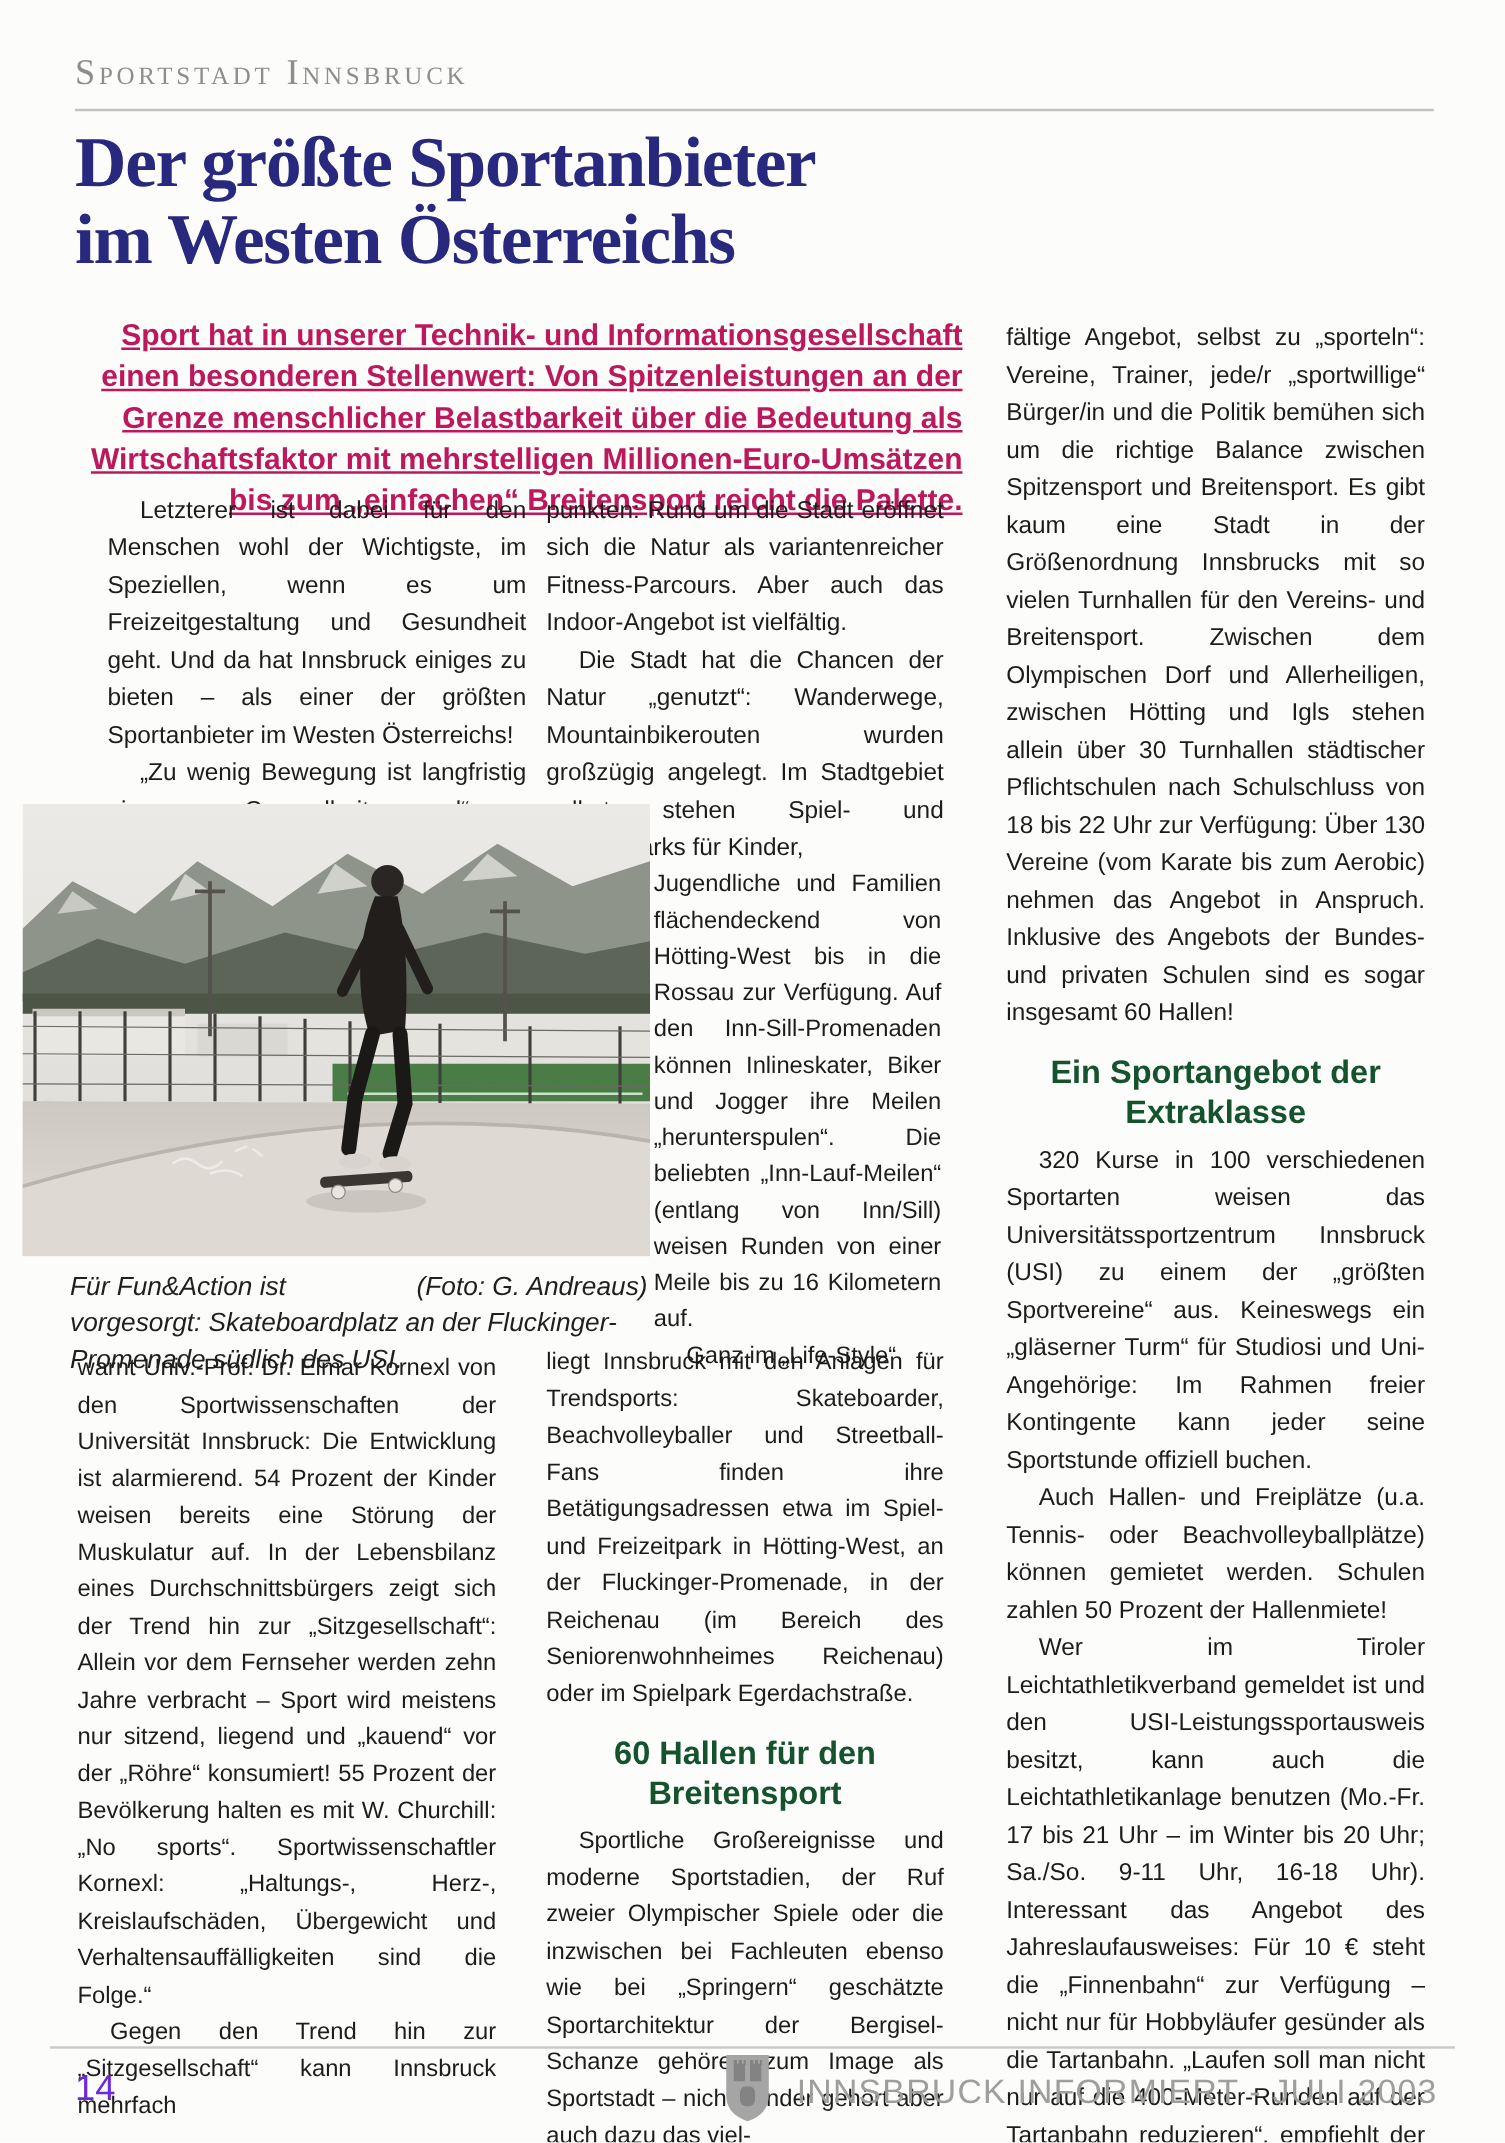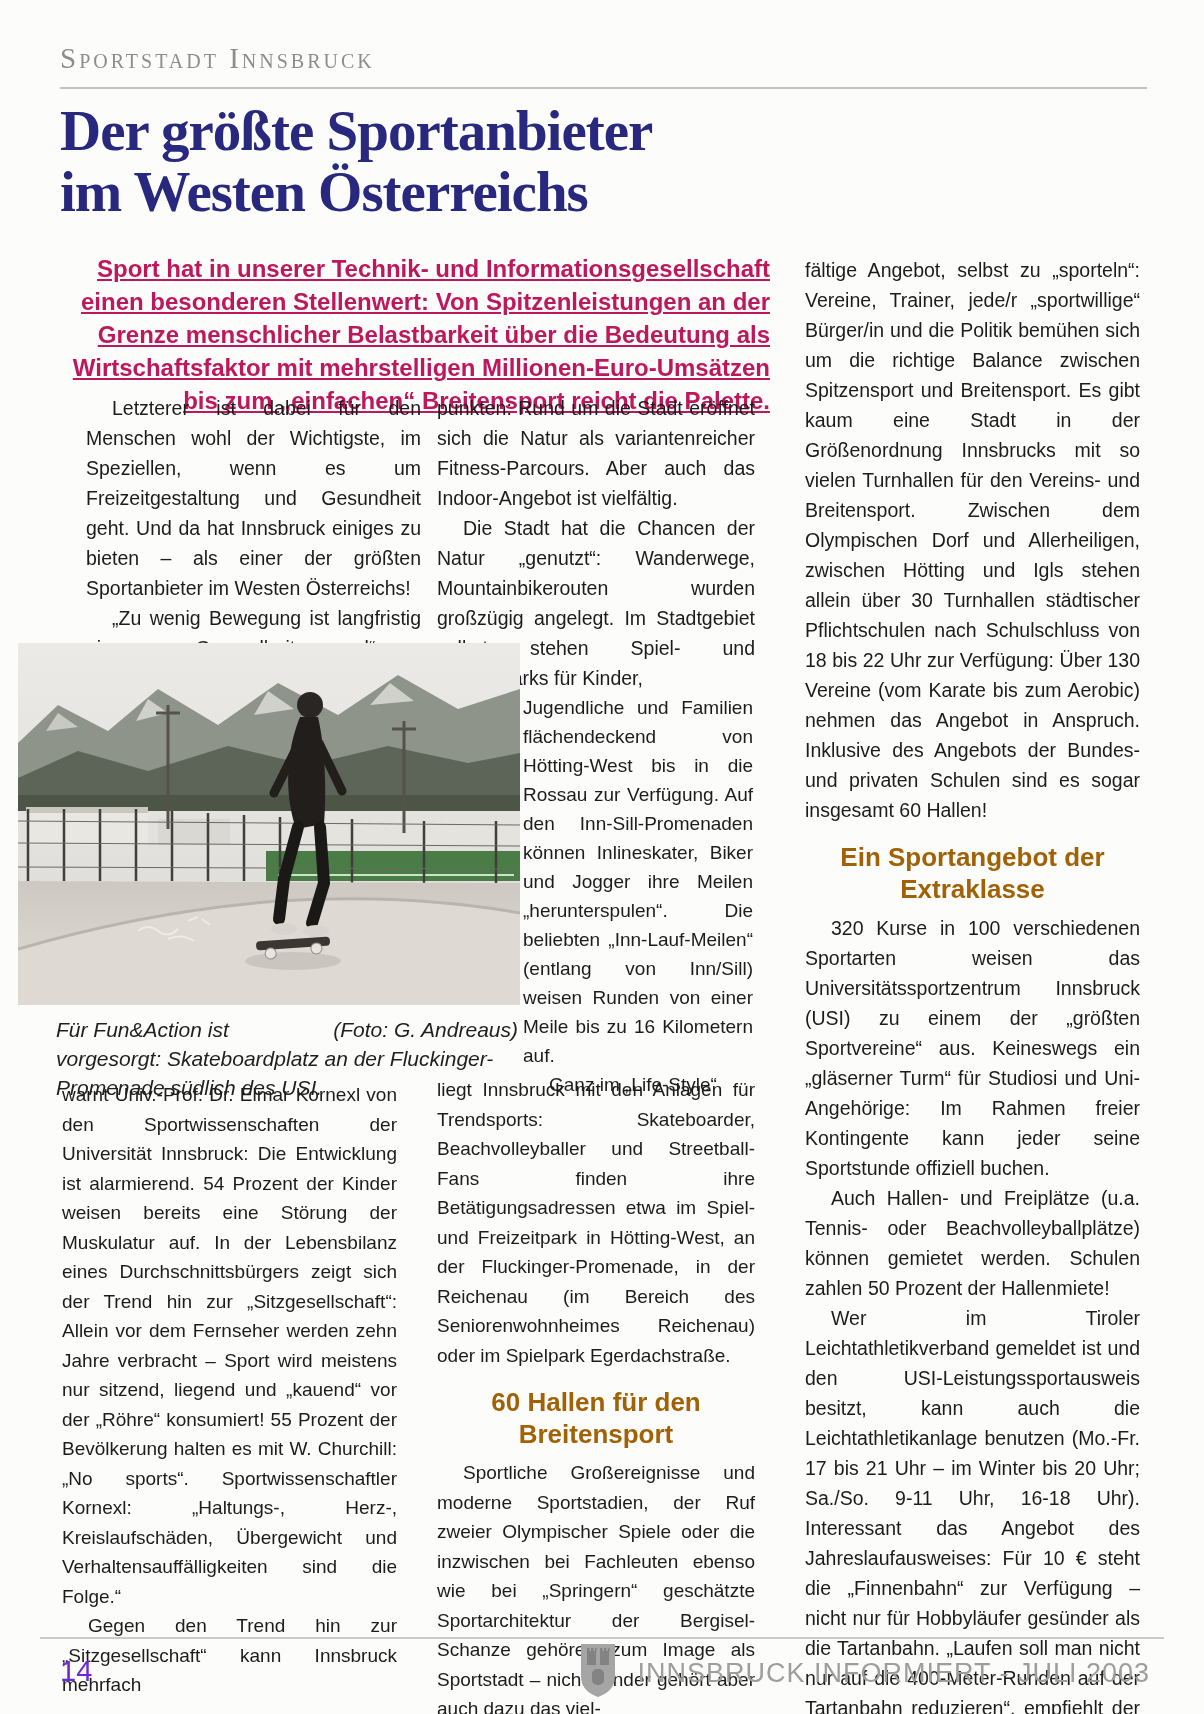--- a/index.html
+++ b/index.html
@@ -33,21 +33,21 @@
   .col p + p{margin-top:0px;}
   .indent{text-indent:26px;}
   #col-left-top   {left:62px; top:393px; width:335px;margin-left:24px;}
   #col-left-bottom{left:62px; top:1080px;width:335px;font-size:19px;line-height:29.5px;}
   #col-mid-top    {left:437px;top:393px; width:318px;}
   #col-mid-bottom {left:437px;top:1075px;width:318px;font-size:19px;line-height:29.5px;}
   #col-right      {left:805px;top:255px; width:335px;font-size:19.5px;line-height:30px;}
   .narrow{margin-left:86px;width:230px;font-size:19px;line-height:29px;}
   h2.sub{
     margin:16px 0 8px 0;text-align:center;text-indent:0;
-    font-size:26px;line-height:32px;color:#a16207;font-weight:bold;
+    font-size:26px;line-height:32px;color:#14532d;font-weight:bold;
   }
   
   .photo-figure{position:absolute;left:18px;top:643px;width:502px;}
   .photo-figure svg{display:block;}
   .caption{
     margin:10px 0 0 38px;width:462px;
     font-style:italic;font-size:21px;line-height:29px;color:#1f1f1f;
   }
   .caption .credit{float:right;}
   

